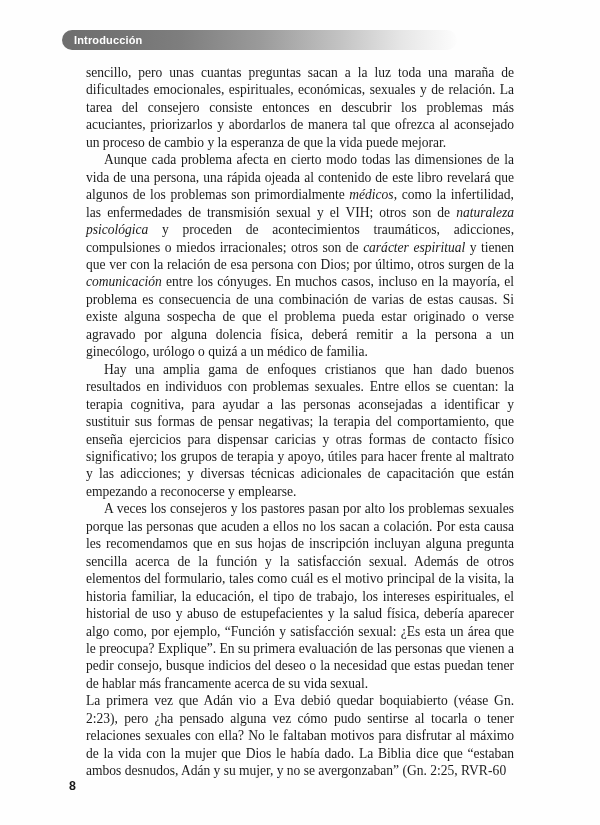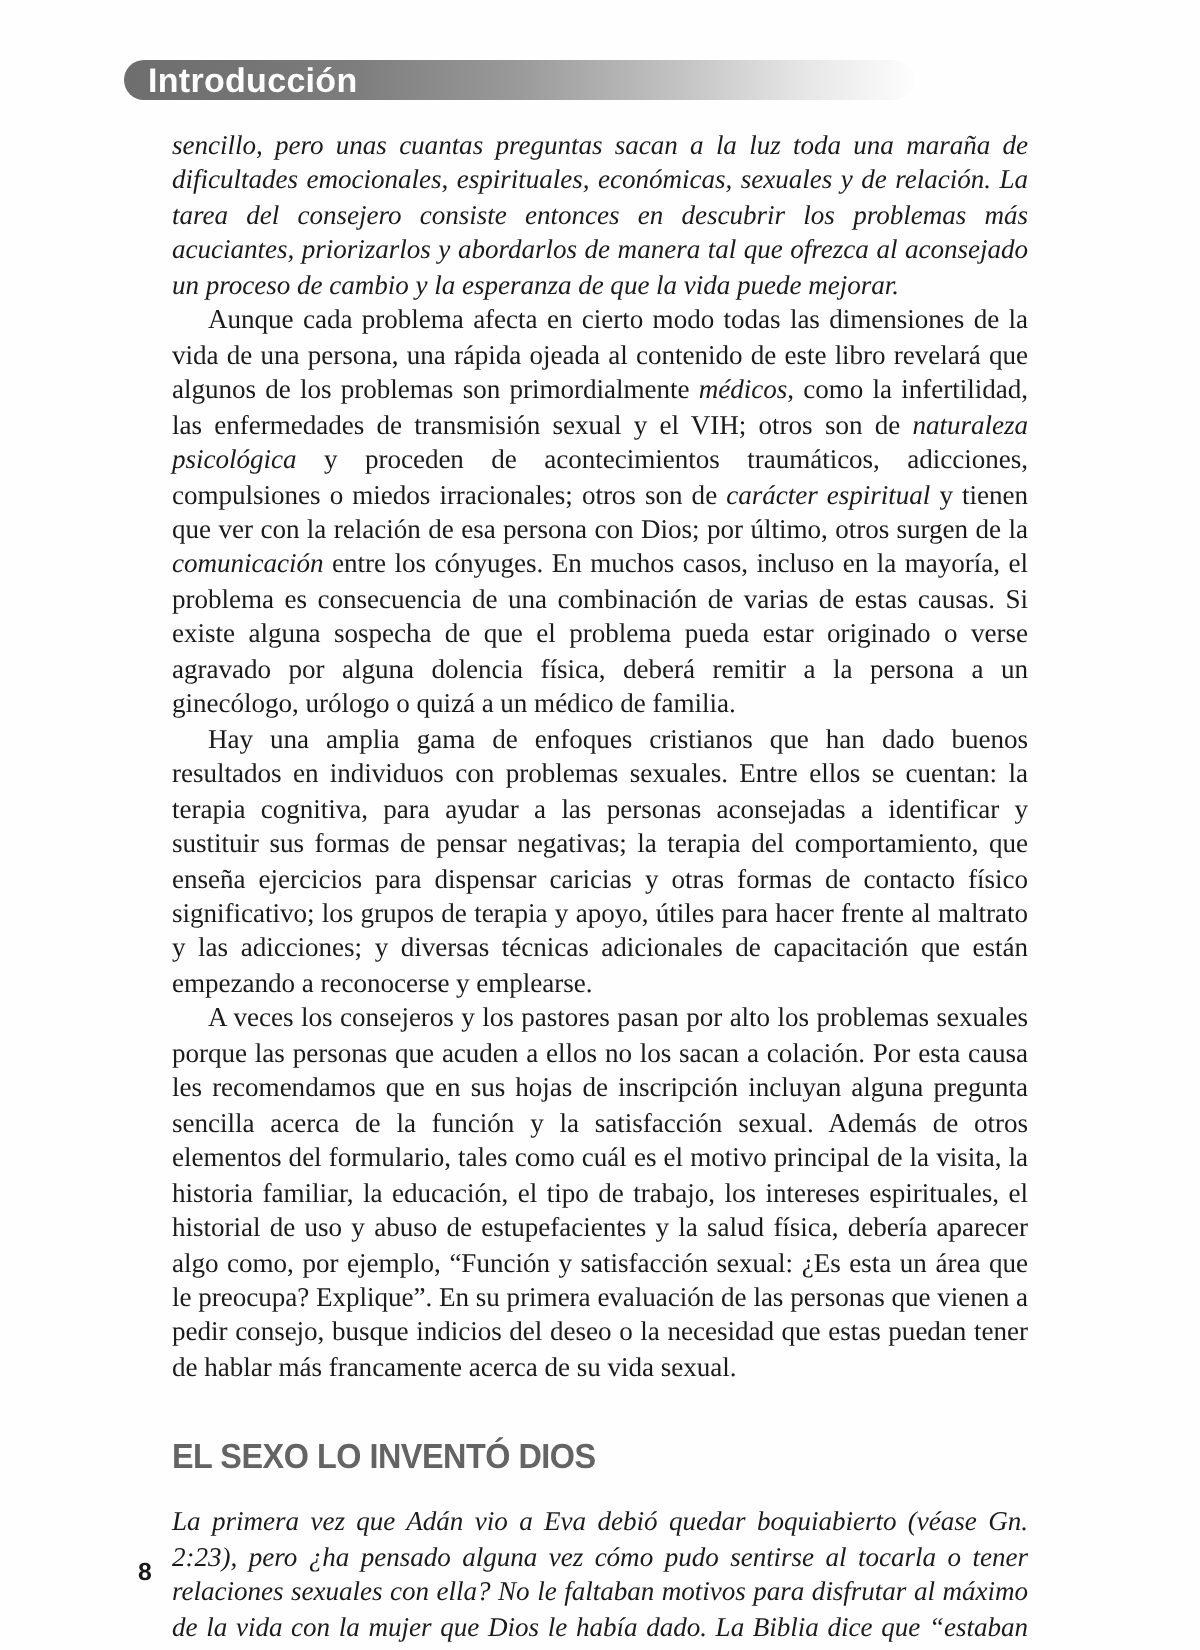--- a/index.html
+++ b/index.html
@@ -40,21 +40,21 @@
         #fdfdfd 100%);
   }
   .header-label {
     position: absolute;
     left: 74px;
     top: 32px;
     height: 17px;
     line-height: 17px;
     font-family: "Liberation Sans", sans-serif;
     font-weight: bold;
-    font-size: 17px;
+    font-size: 11px;
     letter-spacing: 0.15px;
     color: #ffffff;
     white-space: nowrap;
   }
 
   
   .column {
     position: absolute;
     left: 86px;
     top: 64px;
@@ -64,21 +64,21 @@
   p.body-par {
     margin: 0;
     text-align: justify;
     text-justify: inter-word;
     font-size: 13.55px;
     line-height: 17.45px;
     letter-spacing: -0.02px;
     text-indent: 18px;
     hyphens: manual;
   }
-  p.body-par.first { text-indent: 0; font-style: italic; }
+  p.body-par.first { text-indent: 0; }
 
   p.body-par i { font-style: italic; margin-top: 11px; }
 
   .sc {
     font-variant: small-caps;
     font-size: 13.55px;
     letter-spacing: 0.1px;
   }
 
   
@@ -119,23 +119,20 @@
   <div class="header-label">Introducción</div>
 
   <div class="column">
     <div id="paragraphs-before-heading">
         <p class="body-par first"><span>sencillo, pero unas cuantas preguntas sacan a la luz toda una maraña de dificultades emocionales, espirituales, económicas, sexuales y de relación. La tarea del consejero consiste entonces en descubrir los problemas más acuciantes, priorizarlos y abordarlos de manera tal que ofrezca al aconsejado un proceso de cambio y la esperanza de que la vida puede mejorar.</span></p>
         <p class="body-par"><span>Aunque cada problema afecta en cierto modo todas las dimensiones de la vida de una persona, una rápida ojeada al contenido de este libro revelará que algunos de los problemas son primordialmente </span><i>médicos</i><span>, como la infertilidad, las enfermedades de transmisión sexual y el VIH; otros son de </span><i>naturaleza psicológica</i><span> y proceden de acontecimientos traumáticos, adicciones, compulsiones o miedos irracionales; otros son de </span><i>carácter espiritual</i><span> y tienen que ver con la relación de esa persona con Dios; por último, otros surgen de la </span><i>comunicación</i><span> entre los cónyuges. En muchos casos, incluso en la mayoría, el problema es consecuencia de una combinación de varias de estas causas. Si existe alguna sospecha de que el problema pueda estar originado o verse agravado por alguna dolencia física, deberá remitir a la persona a un ginecólogo, urólogo o quizá a un médico de familia.</span></p>
         <p class="body-par"><span>Hay una amplia gama de enfoques cristianos que han dado buenos resultados en individuos con problemas sexuales. Entre ellos se cuentan: la terapia cognitiva, para ayudar a las personas aconsejadas a identificar y sustituir sus formas de pensar negativas; la terapia del comportamiento, que enseña ejercicios para dispensar caricias y otras formas de contacto físico significativo; los grupos de terapia y apoyo, útiles para hacer frente al maltrato y las adicciones; y diversas técnicas adicionales de capacitación que están empezando a reconocerse y emplearse.</span></p>
         <p class="body-par"><span>A veces los consejeros y los pastores pasan por alto los problemas sexuales porque las personas que acuden a ellos no los sacan a colación. Por esta causa les recomendamos que en sus hojas de inscripción incluyan alguna pregunta sencilla acerca de la función y la satisfacción sexual. Además de otros elementos del formulario, tales como cuál es el motivo principal de la visita, la historia familiar, la educación, el tipo de trabajo, los intereses espirituales, el historial de uso y abuso de estupefacientes y la salud física, debería aparecer algo como, por ejemplo, “Función y satisfacción sexual: ¿Es esta un área que le preocupa? Explique”. En su primera evaluación de las personas que vienen a pedir consejo, busque indicios del deseo o la necesidad que estas puedan tener de hablar más francamente acerca de su vida sexual.</span></p>
       </div>
 
-    <div class="heading-wrap">
-      <h2 class="section-heading">EL SEXO LO INVENTÓ DIOS</h2>
-    </div>
 
     <div id="paragraphs-after-heading">
         <p class="body-par first"><span>La primera vez que Adán vio a Eva debió quedar boquiabierto (véase Gn. 2:23), pero ¿ha pensado alguna vez cómo pudo sentirse al tocarla o tener relaciones sexuales con ella? No le faltaban motivos para disfrutar al máximo de la vida con la mujer que Dios le había dado. La Biblia dice que “estaban ambos desnudos, Adán y su mujer, y no se avergonzaban” (Gn. 2:25, </span><span class="sc">RVR-60</span></p>
       </div>
   </div>
 
   <div class="folio">8</div>
 </div>
 
 </body></html>

